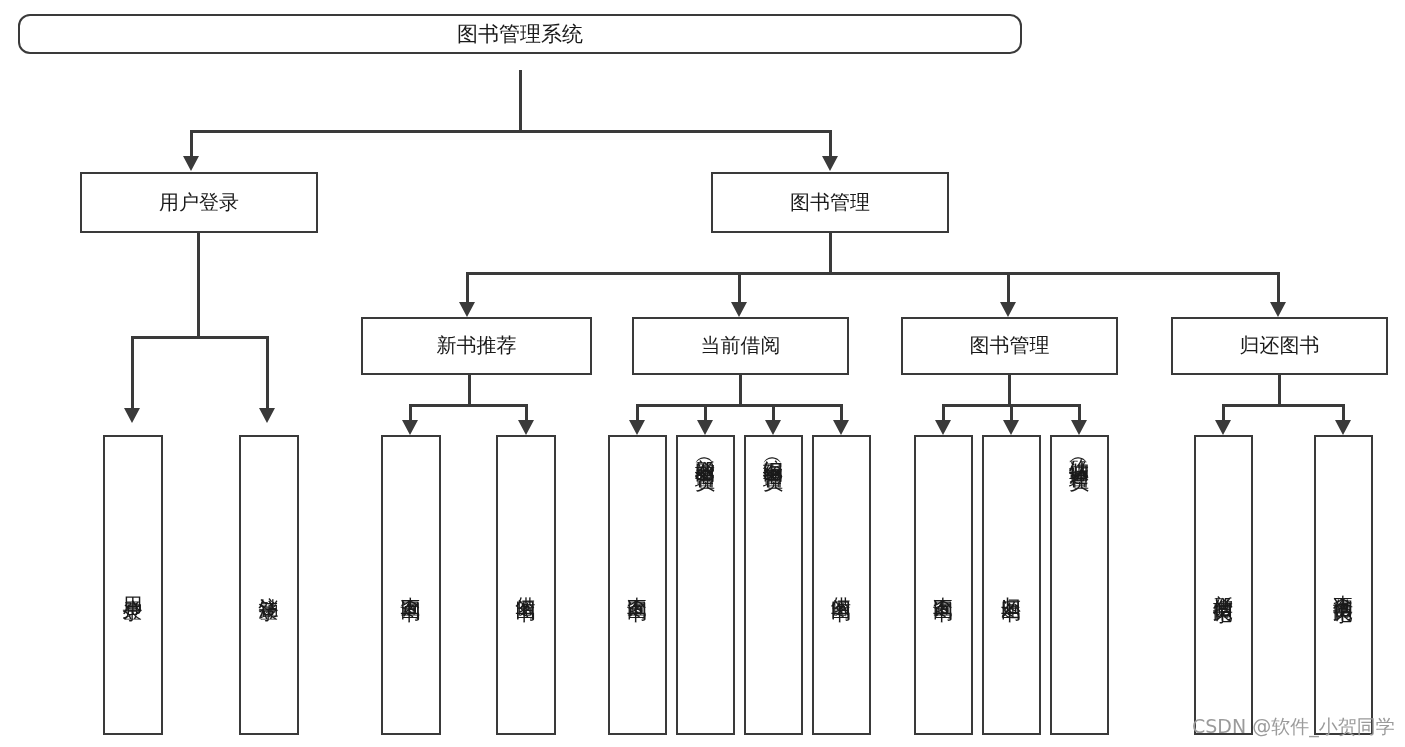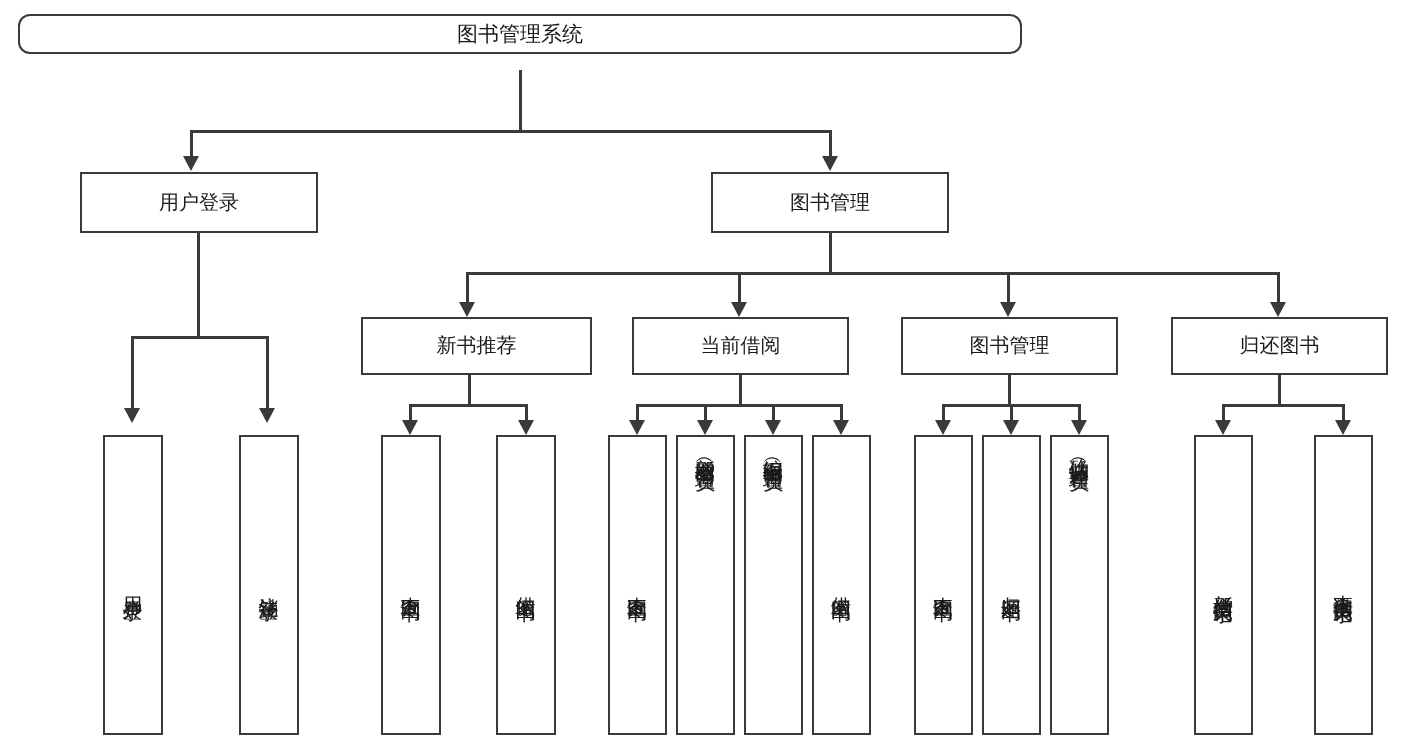--- a/index.html
+++ b/index.html
@@ -217,14 +217,17 @@
     <span class="label">确认归还（管理员）</span>
   </div>
 
   <div class="node leaf centered" style="left:1194px; top:435px; width:59px; height:300px;">
     <span class="label">新增借阅记录</span>
   </div>
   <div class="node leaf centered" style="left:1314px; top:435px; width:59px; height:300px;">
     <span class="label">查询借阅记录</span>
   </div>
 
+  <div id="watermark" style="left:1192px; top:714px;">
+    <span>CSDN @软件_小贺同学</span>
+  </div>
 
 </div>
 
 </body></html>

